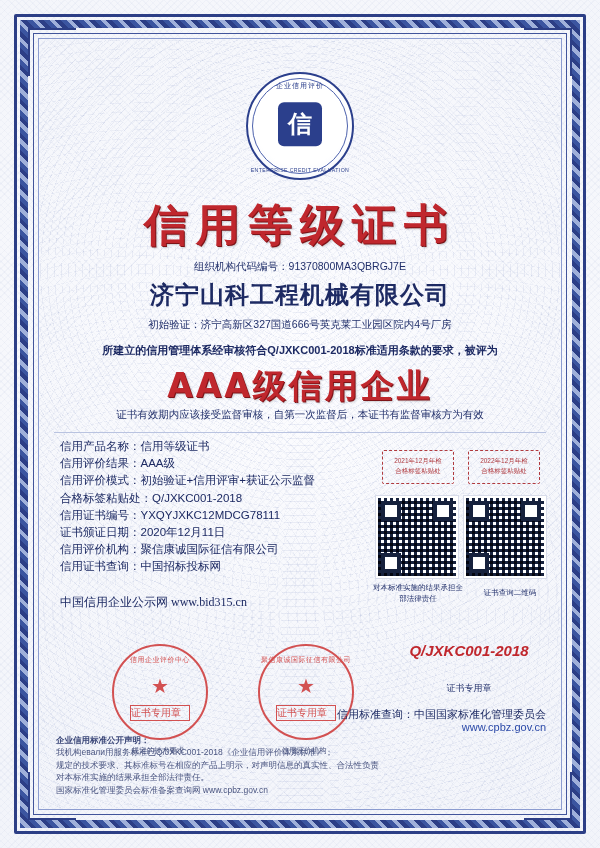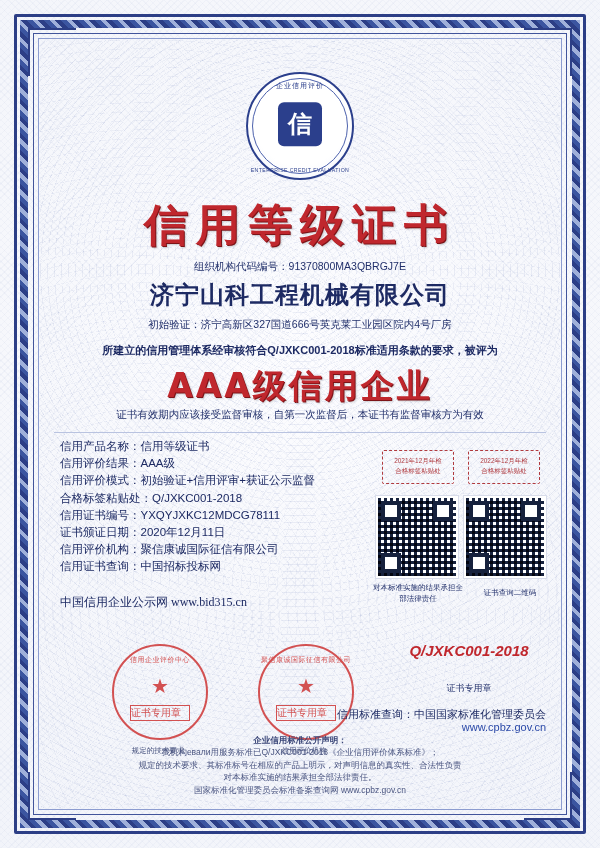--- a/index.html
+++ b/index.html
@@ -210,21 +210,21 @@
   }
   .stdquery{
     position:absolute;right:8px;top:662px;width:250px;text-align:right;
     font-size:11px;color:#1d2a63;line-height:13px;
   }
   .stdquery .url{color:#2b49a8;margin-top:32px;}
 
   
   .footer{
     position:absolute;left:10px;right:10px;bottom:6px;
-    text-align:center;font-size:8.5px;color:#4a5580;line-height:12.5px;
+    text-align:left;font-size:8.5px;color:#4a5580;line-height:12.5px;
   }
   .footer .ft-title{font-weight:bold;color:#3a4678;}
 </style>
 </head>
 <body>
 
 <div class="cert">
   <div class="frame-outer"></div>
   <div class="frame-mid"></div>
   <div class="frame-in"></div>

